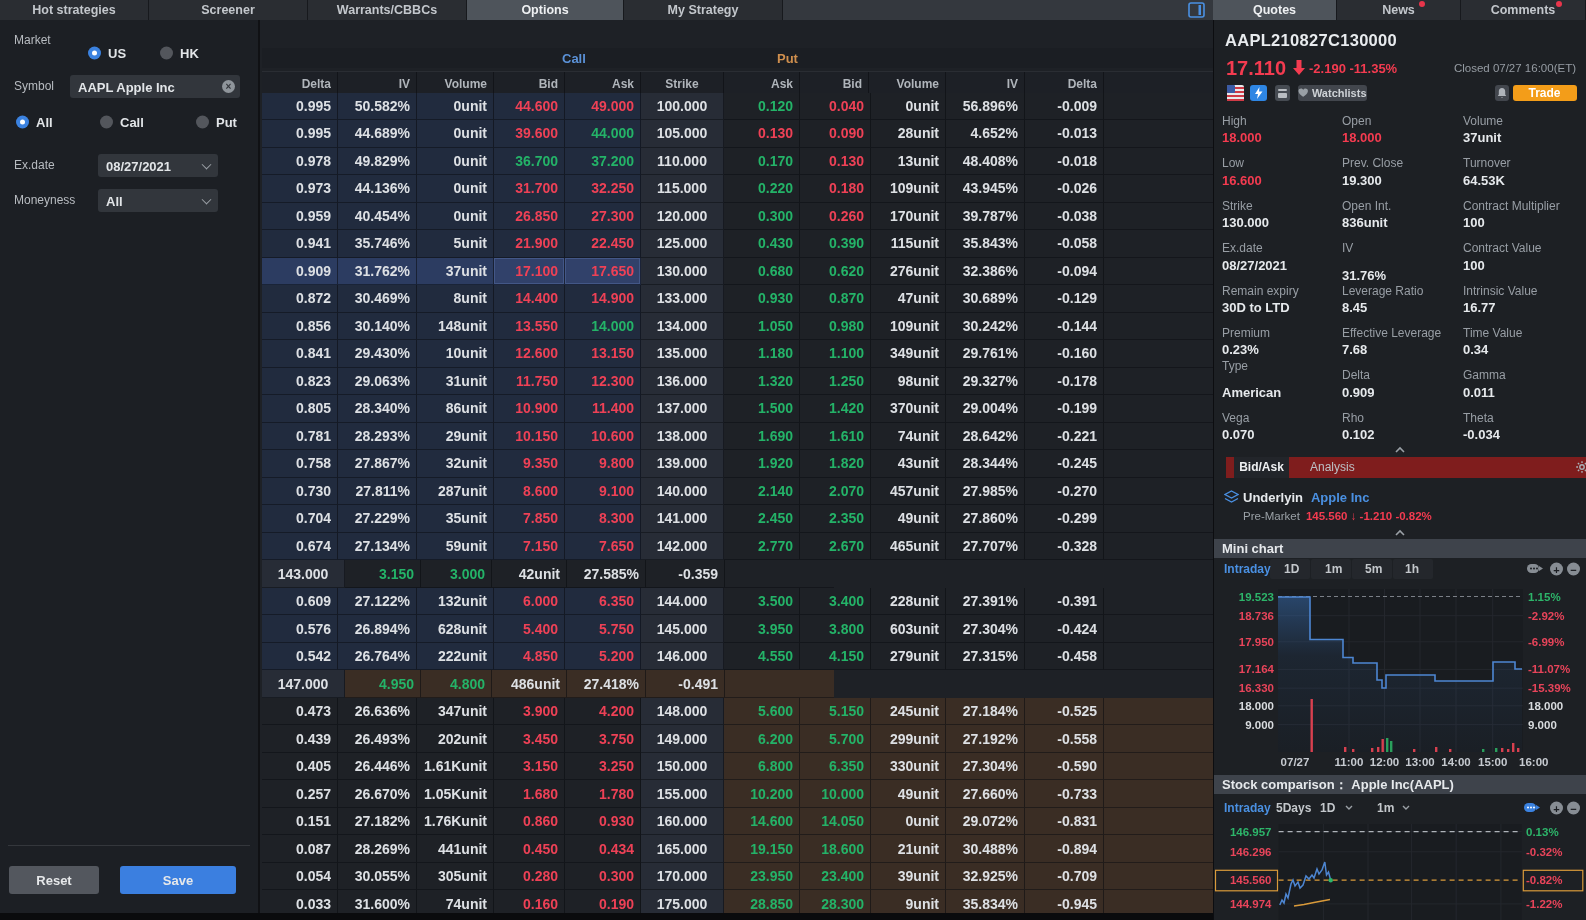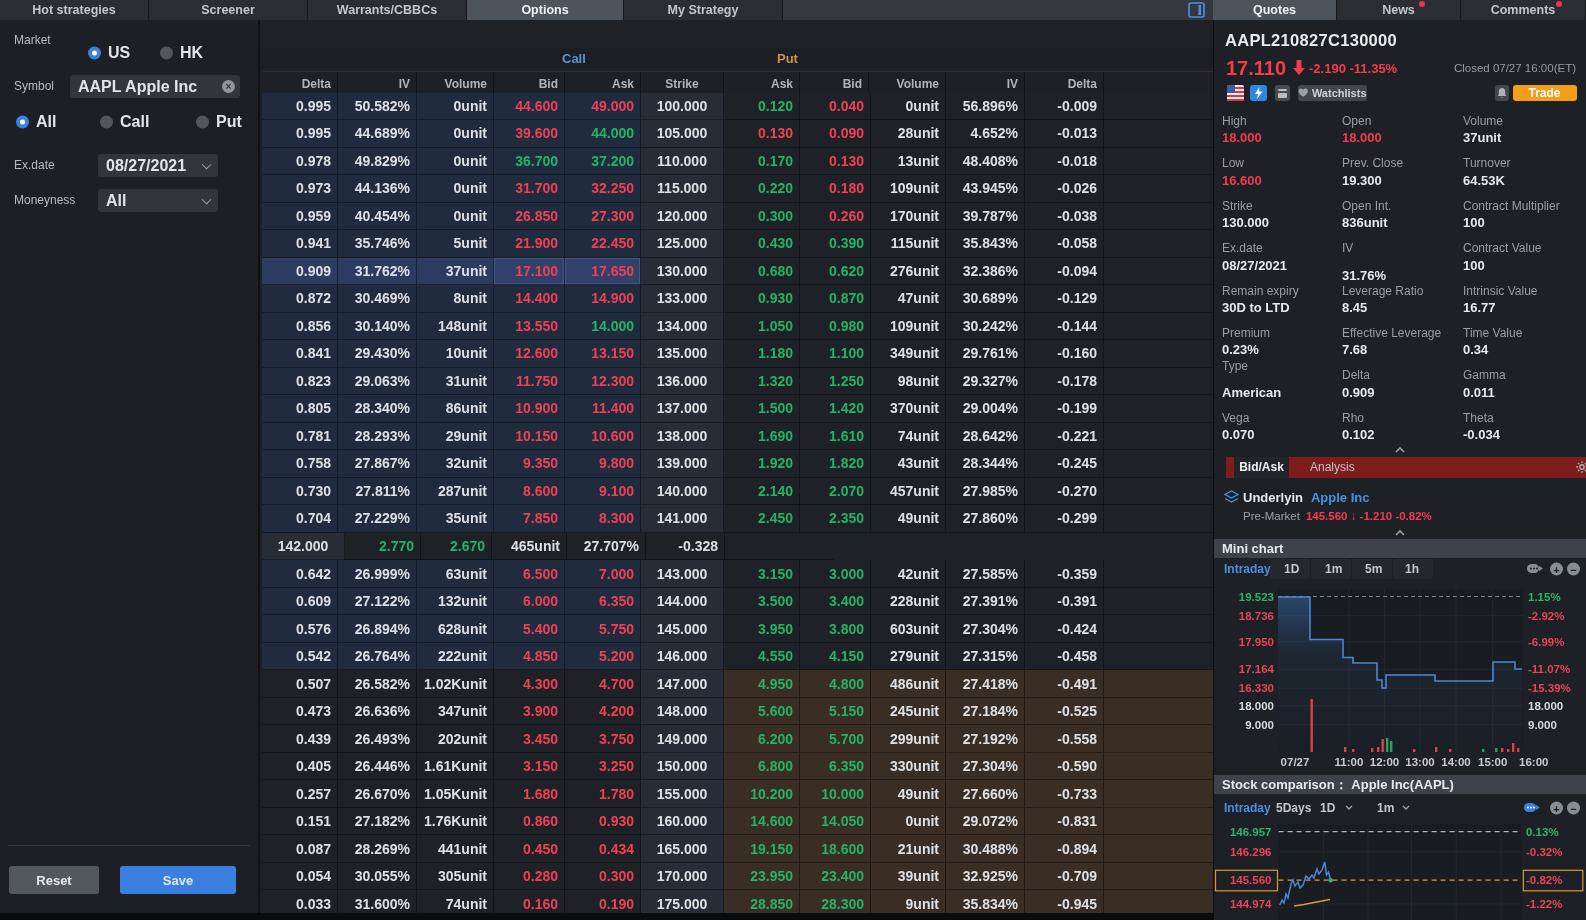--- a/index.html
+++ b/index.html
@@ -5,21 +5,21 @@
 html,body{width:1586px;height:920px;overflow:hidden;background:#1e2126;}
 #app{position:relative;width:1586px;height:920px;background:#1e2126;}
 
 .topbar{position:absolute;left:0;top:0;width:1586px;height:20px;background:#1d1f24;border-bottom:1px solid #0c0d10;}
 .tab{position:absolute;top:0;height:20px;display:flex;align-items:center;justify-content:center;font-size:12.5px;font-weight:600;color:#c3c7cc;background:#2a2d32;border-right:1px solid #17191d;}
 .tab.sel{background:#4e545b;color:#eef0f2;}
 .rdot{position:absolute;width:6px;height:6px;border-radius:50%;background:#e8354b;top:1px;}
 
 .sidebar{position:absolute;left:0;top:20px;width:260px;height:893px;background:#1c1f24;border-right:2px solid #101114;}
 .slbl{position:absolute;font-size:12px;color:#b8bcc1;transform:translateY(-50%);}
-.stxt{position:absolute;font-size:16px;font-weight:bold;color:#e2e5e8;transform:translateY(-50%);}
+.stxt{position:absolute;font-size:13px;font-weight:bold;color:#e2e5e8;transform:translateY(-50%);}
 .radio{position:absolute;width:13px;height:13px;border-radius:50%;background:#53565c;transform:translateY(-50%);}
 .radio.on{background:#3b82e0;}
 .radio.on::after{content:"";position:absolute;left:4px;top:4px;width:5px;height:5px;border-radius:50%;background:#fff;}
 .sbox{position:absolute;background:#32363c;border-radius:3px;}
 .chev{position:absolute;right:8px;top:50%;width:7px;height:7px;border-right:1.6px solid #9ba0a6;border-bottom:1.6px solid #9ba0a6;transform:translateY(-70%) rotate(45deg);}
 .sep{position:absolute;left:8px;right:8px;top:825px;height:1px;background:#34373c;}
 .btn{position:absolute;top:846px;height:28px;border-radius:3px;display:flex;align-items:center;justify-content:center;font-size:13px;font-weight:bold;color:#e6e8ea;}
 
 .main{position:absolute;left:262px;top:20px;width:951px;height:900px;background:#1e2126;}
 .infobar{position:absolute;left:0;top:0;width:951px;height:25px;background:#1b1e23;display:flex;align-items:center;}
@@ -448,40 +448,40 @@
           <div class="zone zp-otm">
             <div class="c g" style="width:76px">2.450</div>
             <div class="c g" style="width:71px">2.350</div>
             <div class="c w" style="width:75px">49unit</div>
             <div class="c w" style="width:79px">27.860%</div>
             <div class="c w" style="width:79px">-0.299</div>
             <div class="c last" style="width:109px"></div>
           </div>
         </div>
         <div class="row">
+          <div class="zone zc-itm">
+            <div class="c w" style="width:76px">0.674</div>
+            <div class="c w" style="width:79px">27.134%</div>
+            <div class="c w" style="width:77px">59unit</div>
+            <div class="c r" style="width:71px">7.150</div>
+            <div class="c r" style="width:76px">7.650</div>
+          </div>
           <div class="zone zs">
             <div class="c w st" style="width:83px">142.000</div>
           </div>
           <div class="zone zp-otm">
             <div class="c g" style="width:76px">2.770</div>
             <div class="c g" style="width:71px">2.670</div>
             <div class="c w" style="width:75px">465unit</div>
             <div class="c w" style="width:79px">27.707%</div>
             <div class="c w" style="width:79px">-0.328</div>
             <div class="c last" style="width:109px"></div>
           </div>
         </div>
         <div class="row">
-          <div class="zone zc-itm">
-            <div class="c w" style="width:76px">0.642</div>
-            <div class="c w" style="width:79px">26.999%</div>
-            <div class="c w" style="width:77px">63unit</div>
-            <div class="c r" style="width:71px">6.500</div>
-            <div class="c r" style="width:76px">7.000</div>
-          </div>
           <div class="zone zs">
             <div class="c w st" style="width:83px">143.000</div>
           </div>
           <div class="zone zp-otm">
             <div class="c g" style="width:76px">3.150</div>
             <div class="c g" style="width:71px">3.000</div>
             <div class="c w" style="width:75px">42unit</div>
             <div class="c w" style="width:79px">27.585%</div>
             <div class="c w" style="width:79px">-0.359</div>
             <div class="c last" style="width:109px"></div>
@@ -541,27 +541,20 @@
           <div class="zone zp-otm">
             <div class="c g" style="width:76px">4.550</div>
             <div class="c g" style="width:71px">4.150</div>
             <div class="c w" style="width:75px">279unit</div>
             <div class="c w" style="width:79px">27.315%</div>
             <div class="c w" style="width:79px">-0.458</div>
             <div class="c last" style="width:109px"></div>
           </div>
         </div>
         <div class="row">
-          <div class="zone zc-otm">
-            <div class="c w" style="width:76px">0.507</div>
-            <div class="c w" style="width:79px">26.582%</div>
-            <div class="c w" style="width:77px">1.02Kunit</div>
-            <div class="c r" style="width:71px">4.300</div>
-            <div class="c r" style="width:76px">4.700</div>
-          </div>
           <div class="zone zs">
             <div class="c w st" style="width:83px">147.000</div>
           </div>
           <div class="zone zp-itm">
             <div class="c g" style="width:76px">4.950</div>
             <div class="c g" style="width:71px">4.800</div>
             <div class="c w" style="width:75px">486unit</div>
             <div class="c w" style="width:79px">27.418%</div>
             <div class="c w" style="width:79px">-0.491</div>
             <div class="c last" style="width:109px"></div>

